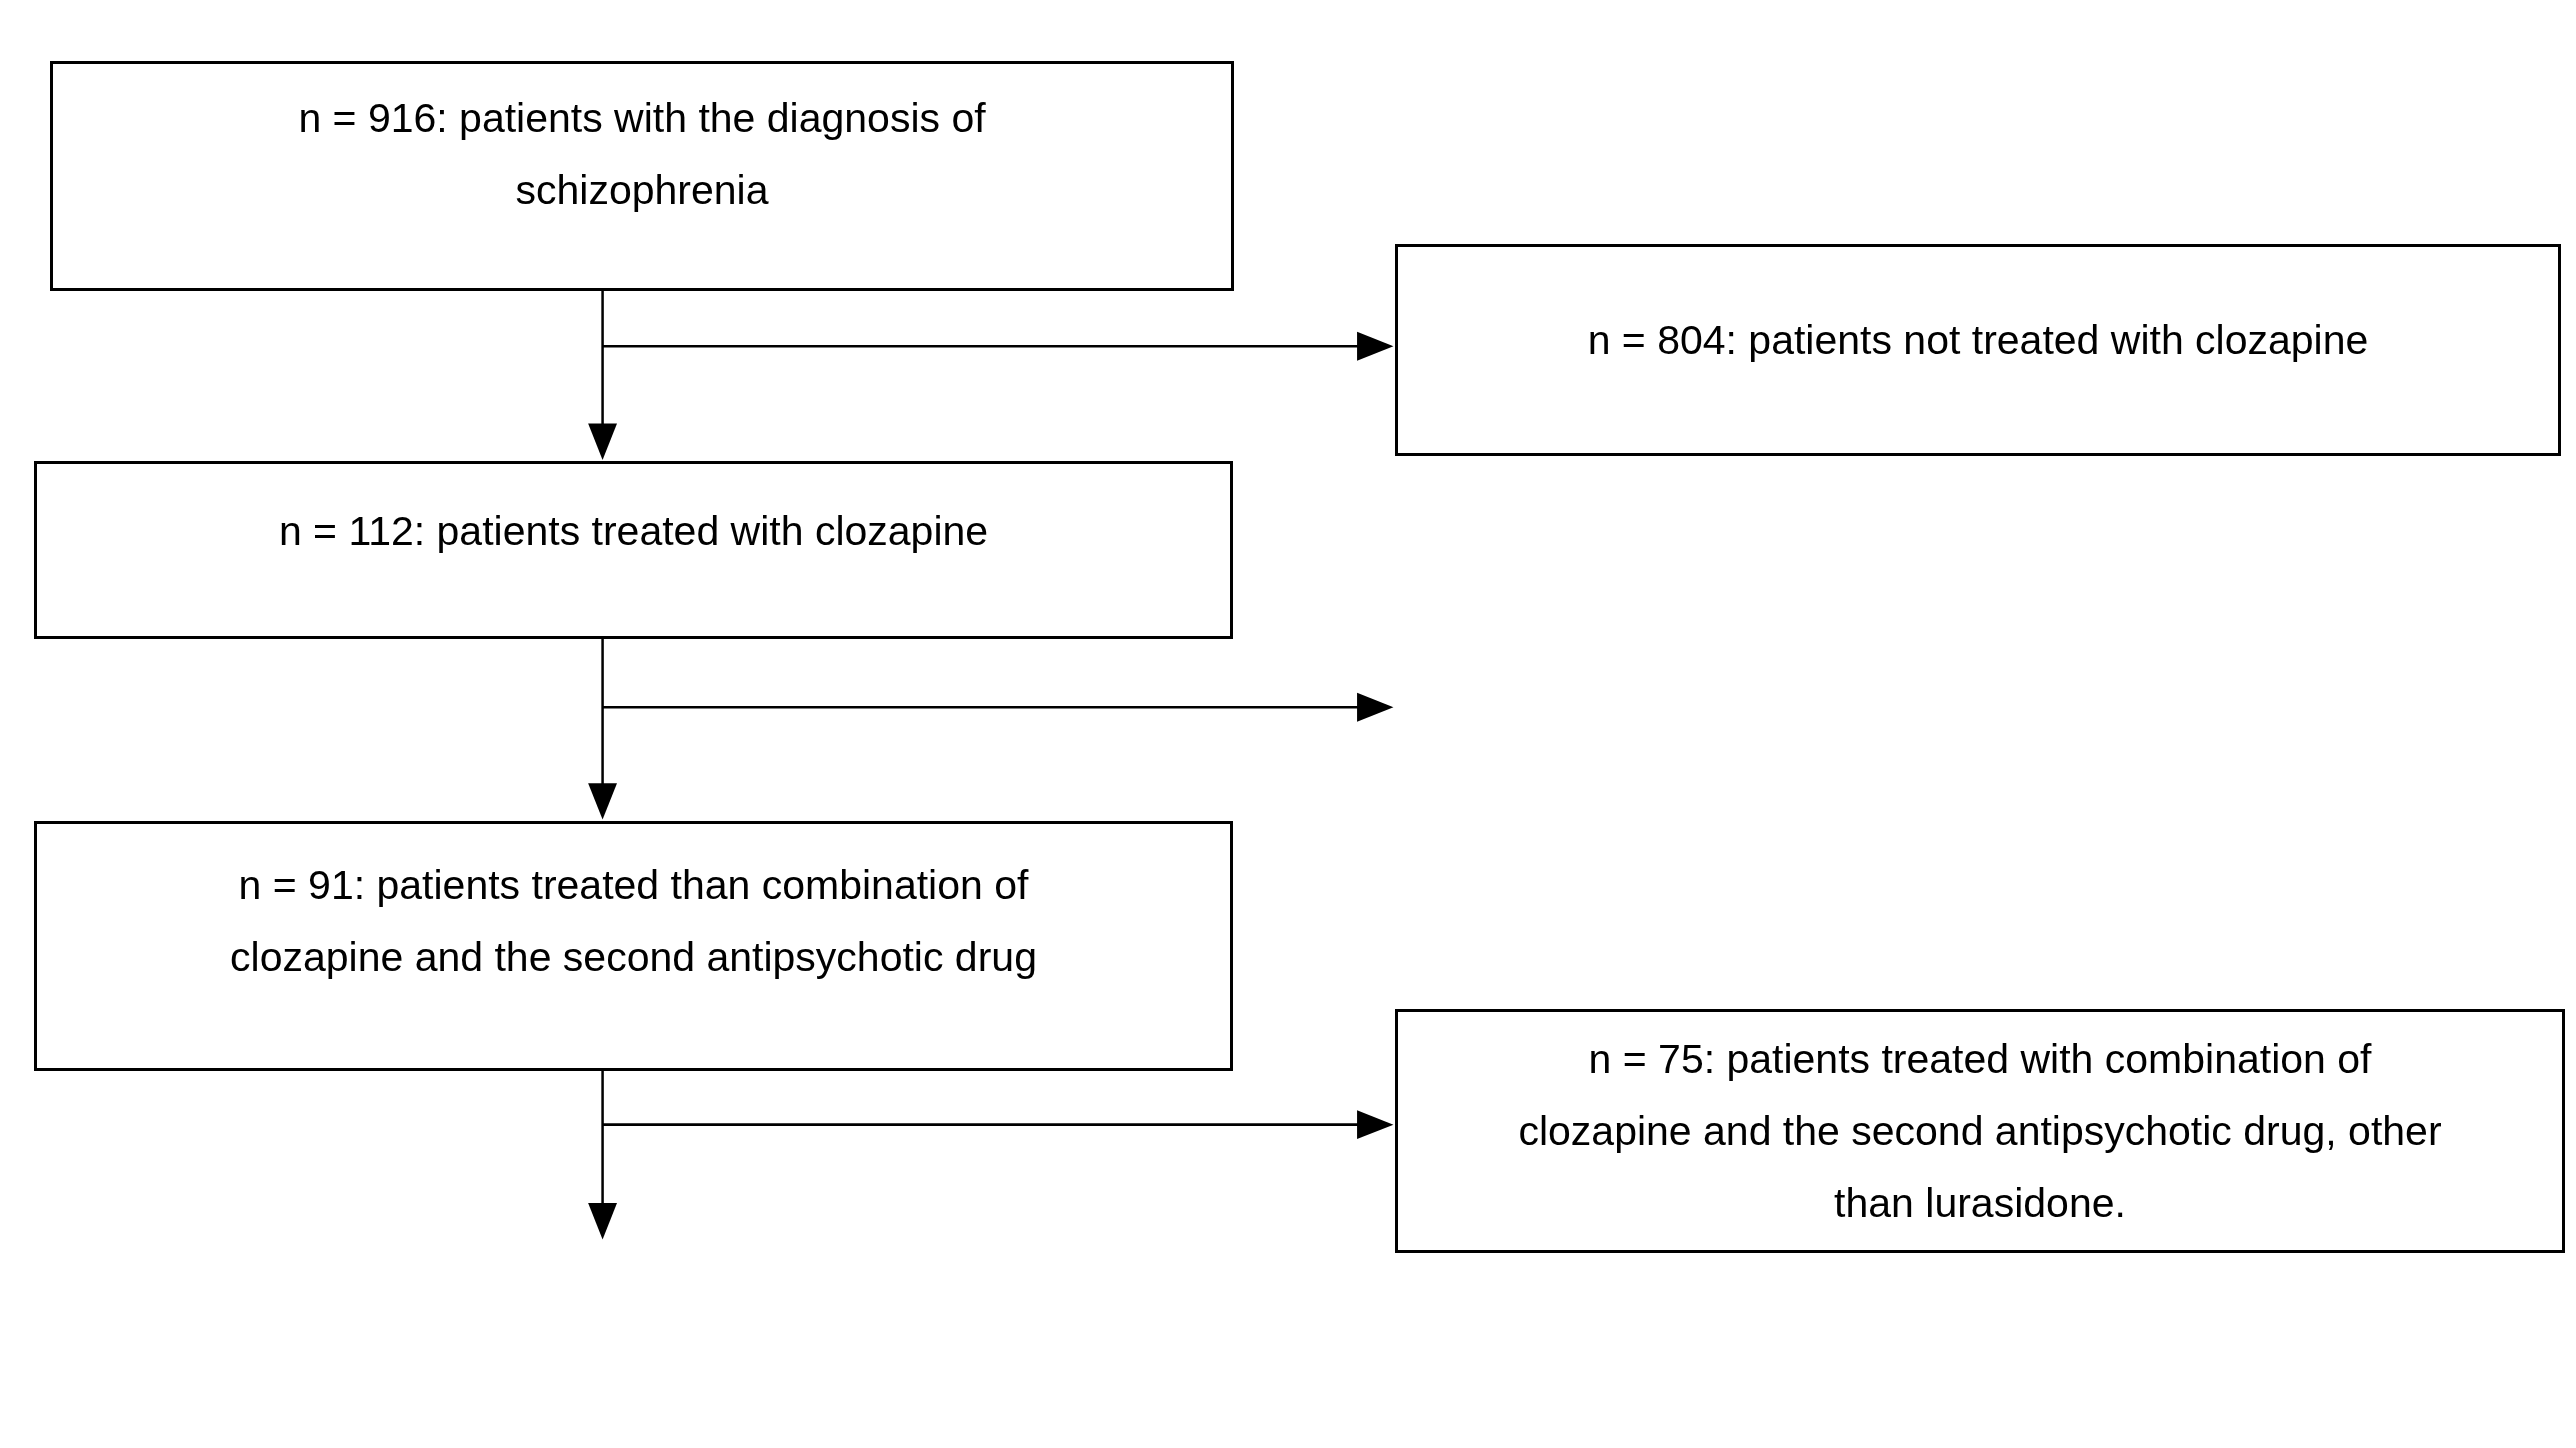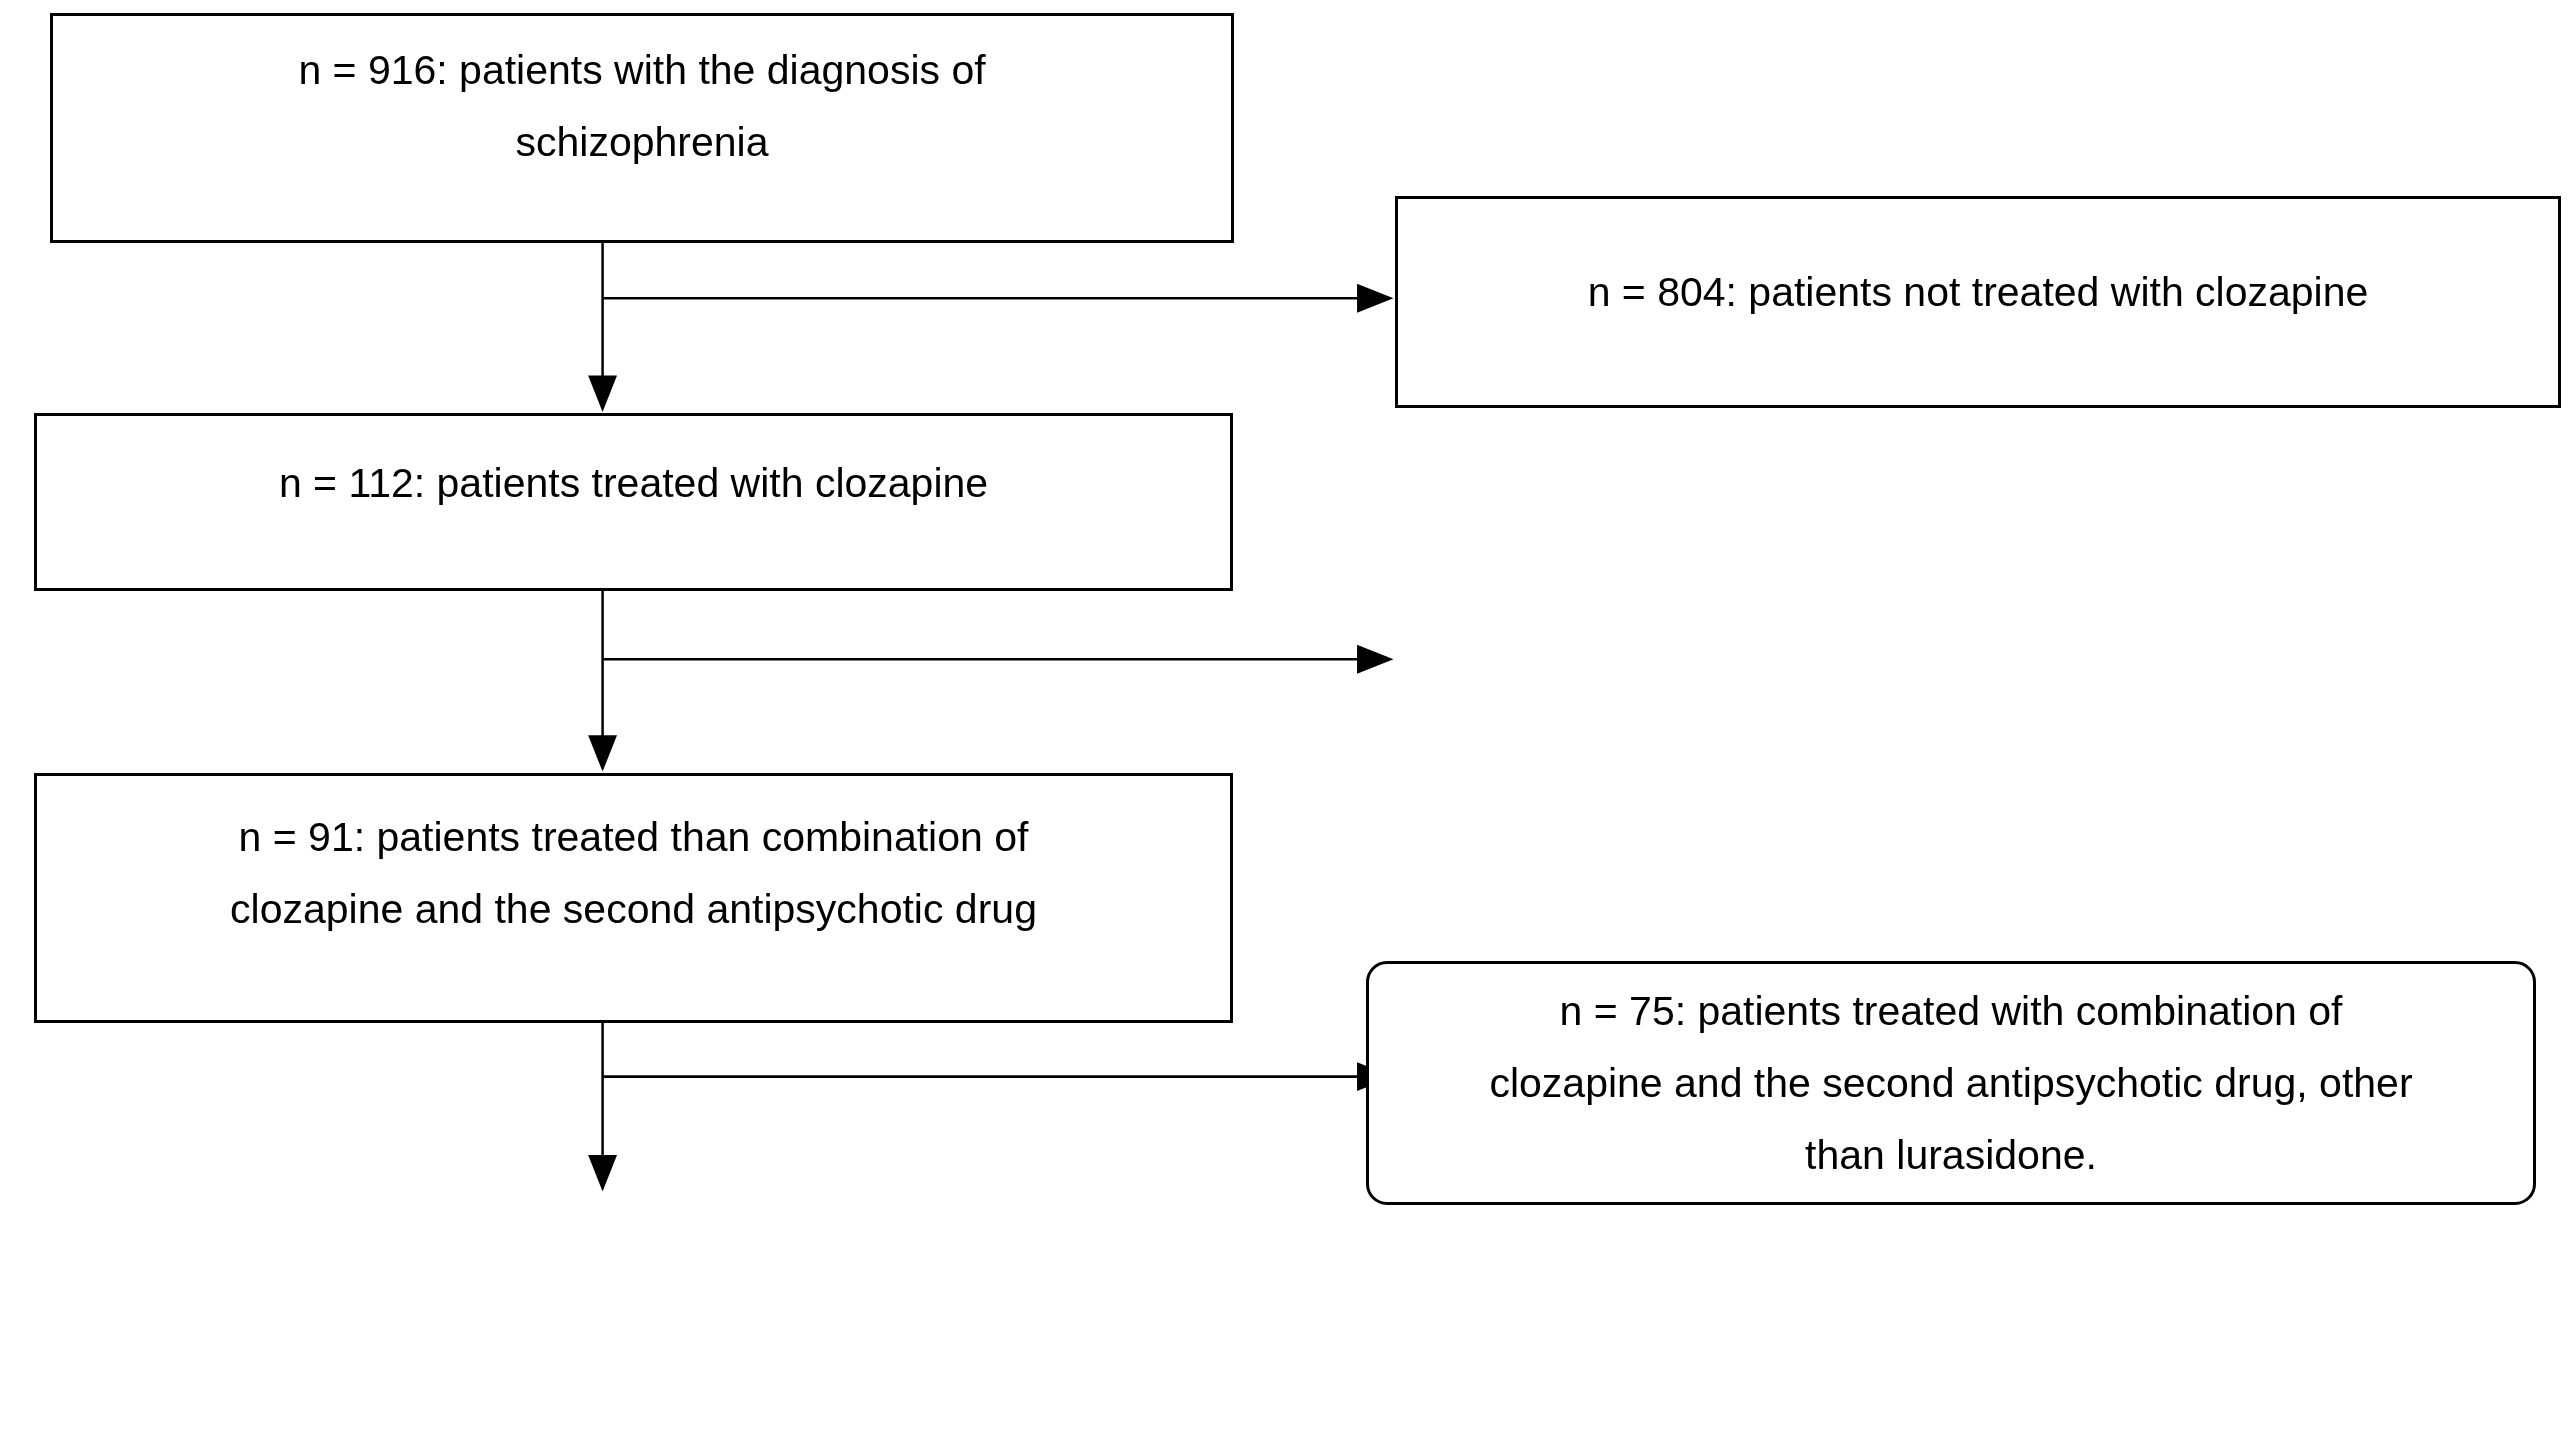--- a/index.html
+++ b/index.html
@@ -4,20 +4,21 @@
 <style>
   html, body { margin: 0; padding: 0; background: #ffffff; }
   .canvas {
     position: relative;
     width: 2576px;
     height: 1230px;
     background: #ffffff;
     font-family: "Liberation Sans", "DejaVu Sans", sans-serif;
     color: #000000;
     overflow: hidden;
+    margin-top: 48px;
   }
   .connectors {
     position: absolute;
     left: 0; top: 0;
     width: 2576px; height: 1449px;
   }
   .connectors line { stroke: #000000; stroke-width: 4; }
   .connectors polygon { fill: #000000; stroke: none; }
   .box {
     position: absolute;
@@ -36,21 +37,21 @@
     width: 100%;
   }
   
   .b916 { left: 50px;  top: 13px;   width: 1184px; height: 230px; padding-bottom: 44px; }
   .b112 { left: 34px;  top: 413px;  width: 1199px; height: 178px; padding-bottom: 38px; }
   .b91  { left: 34px;  top: 773px; width: 1199px; height: 250px; padding-bottom: 50px; }
   .b16  { left: 14px;  top: 1193px; width: 1203px; height: 245px; }
   
   .b804 { left: 1395px; top: 196px;  width: 1166px; height: 212px; padding-bottom: 20px; }
   .b21  { left: 1395px; top: 556px;  width: 1155px; height: 244px; padding-bottom: 30px; }
-  .b75  { left: 1366px; top: 961px; width: 1170px; height: 244px; border-radius: 21px; }
+  .b75  { left: 1395px; top: 961px; width: 1170px; height: 244px; }
 </style>
 </head>
 <body>
 
 <div class="canvas">
 
   <svg class="connectors" viewBox="0 0 4104 2308" xmlns="http://www.w3.org/2000/svg" aria-hidden="true">
 
     <g>
       <line x1="960" y1="386" x2="960" y2="604"></line>

